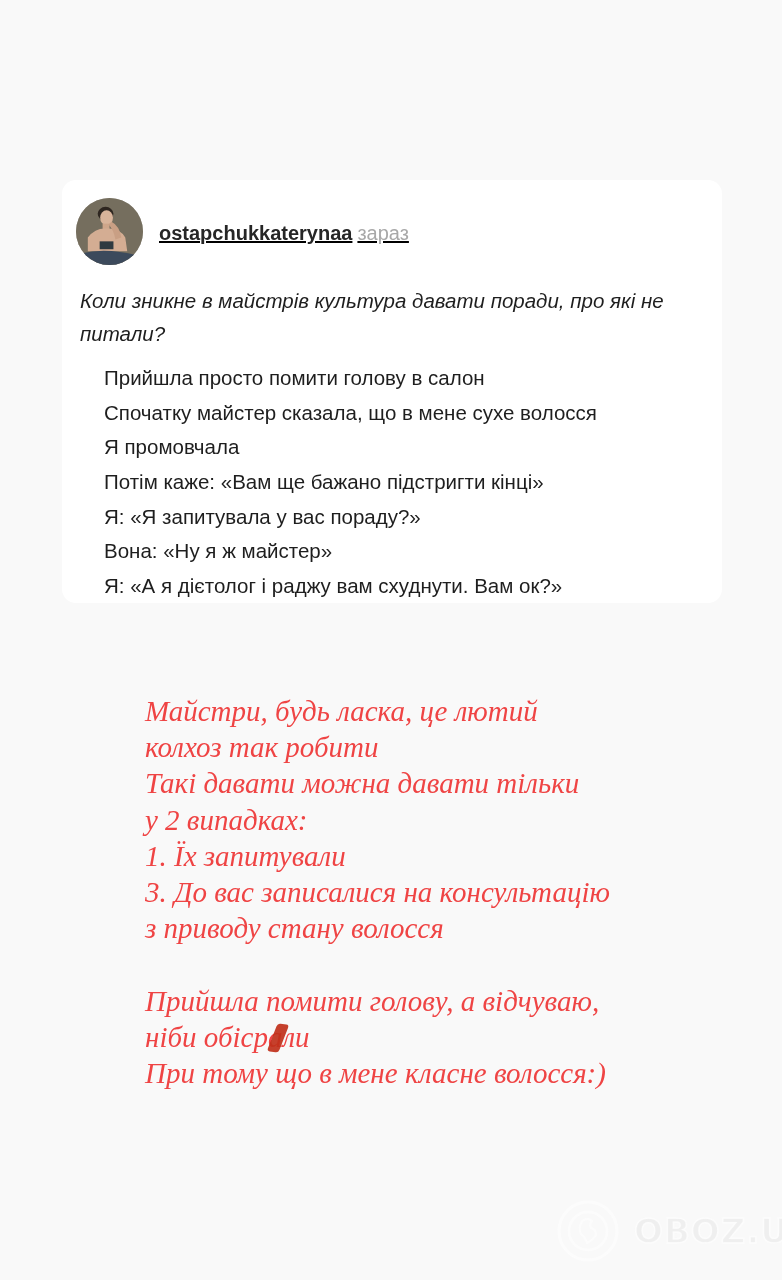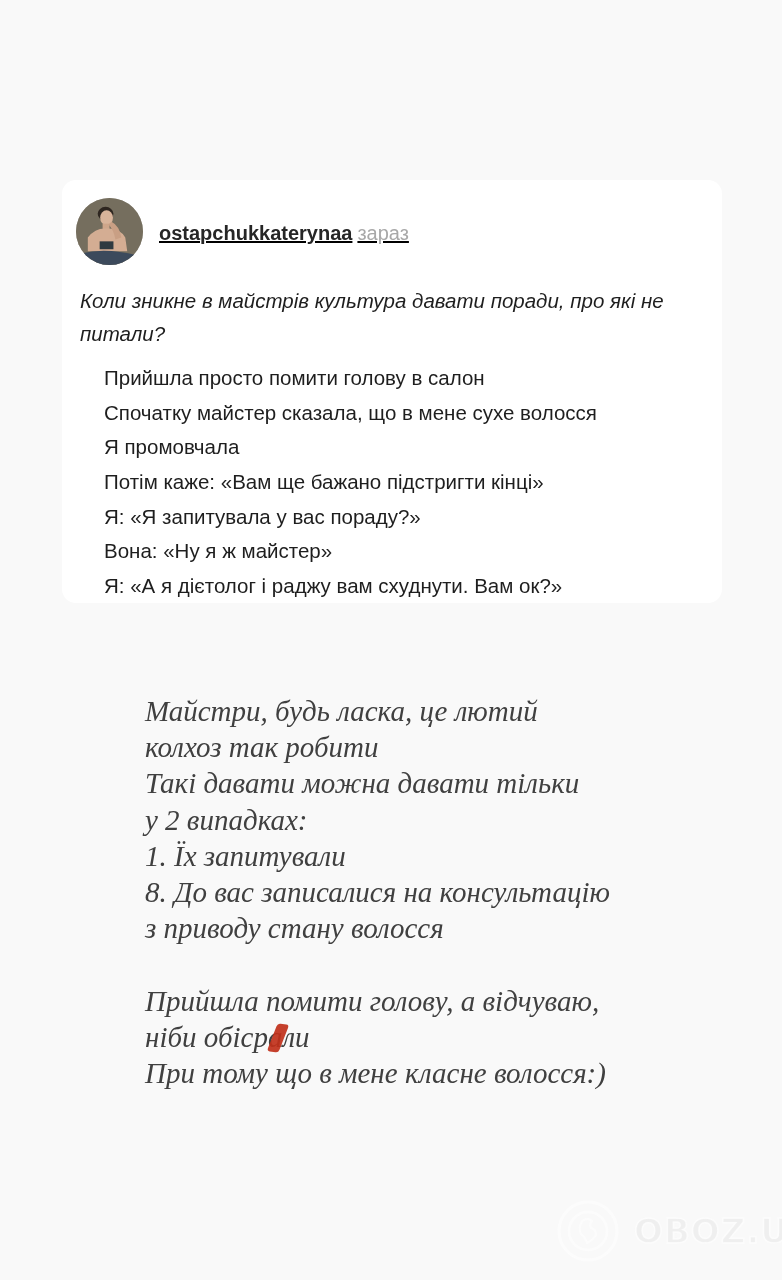--- a/index.html
+++ b/index.html
@@ -81,21 +81,21 @@
       white-space: nowrap;
     }
     .overlay-text {
       position: absolute;
       left: 145px;
       top: 693px;
       width: 560px;
       font-family: "Liberation Serif", "DejaVu Serif", serif;
       font-style: italic;
       font-size: 29px;
-      color: #404040;
+      color: #ef4444;
     }
     .overlay-line {
       display: block;
       height: 36.2px;
       line-height: 36.2px;
       white-space: nowrap;
     }
     .overlay-gap {
       display: block;
       height: 36.2px;
@@ -174,21 +174,21 @@
   <span class="story-line">Вона: «Ну я ж майстер»</span>
   <span class="story-line">Я: «А я дієтолог і раджу вам схуднути. Вам ок?»</span>
 </div>
 
 <div class="overlay-text">
   <span class="overlay-line">Майстри, будь ласка, це лютий</span>
   <span class="overlay-line">колхоз так робити</span>
   <span class="overlay-line">Такі давати можна давати тільки</span>
   <span class="overlay-line">у 2 випадках:</span>
   <span class="overlay-line">1. Їх запитували</span>
-  <span class="overlay-line">8. До вас записалися на консультацію</span>
+  <span class="overlay-line">3. До вас записалися на консультацію</span>
   <span class="overlay-line">з приводу стану волосся</span>
   <span class="overlay-gap"></span>
   <span class="overlay-line">Прийшла помити голову, а відчуваю,</span>
   <span class="overlay-line">ніби обісрали</span>
   <span class="overlay-line">При тому що в мене класне волосся:)</span>
 </div>
 
 <div class="censor-mark"></div>
 
 <div class="watermark">

